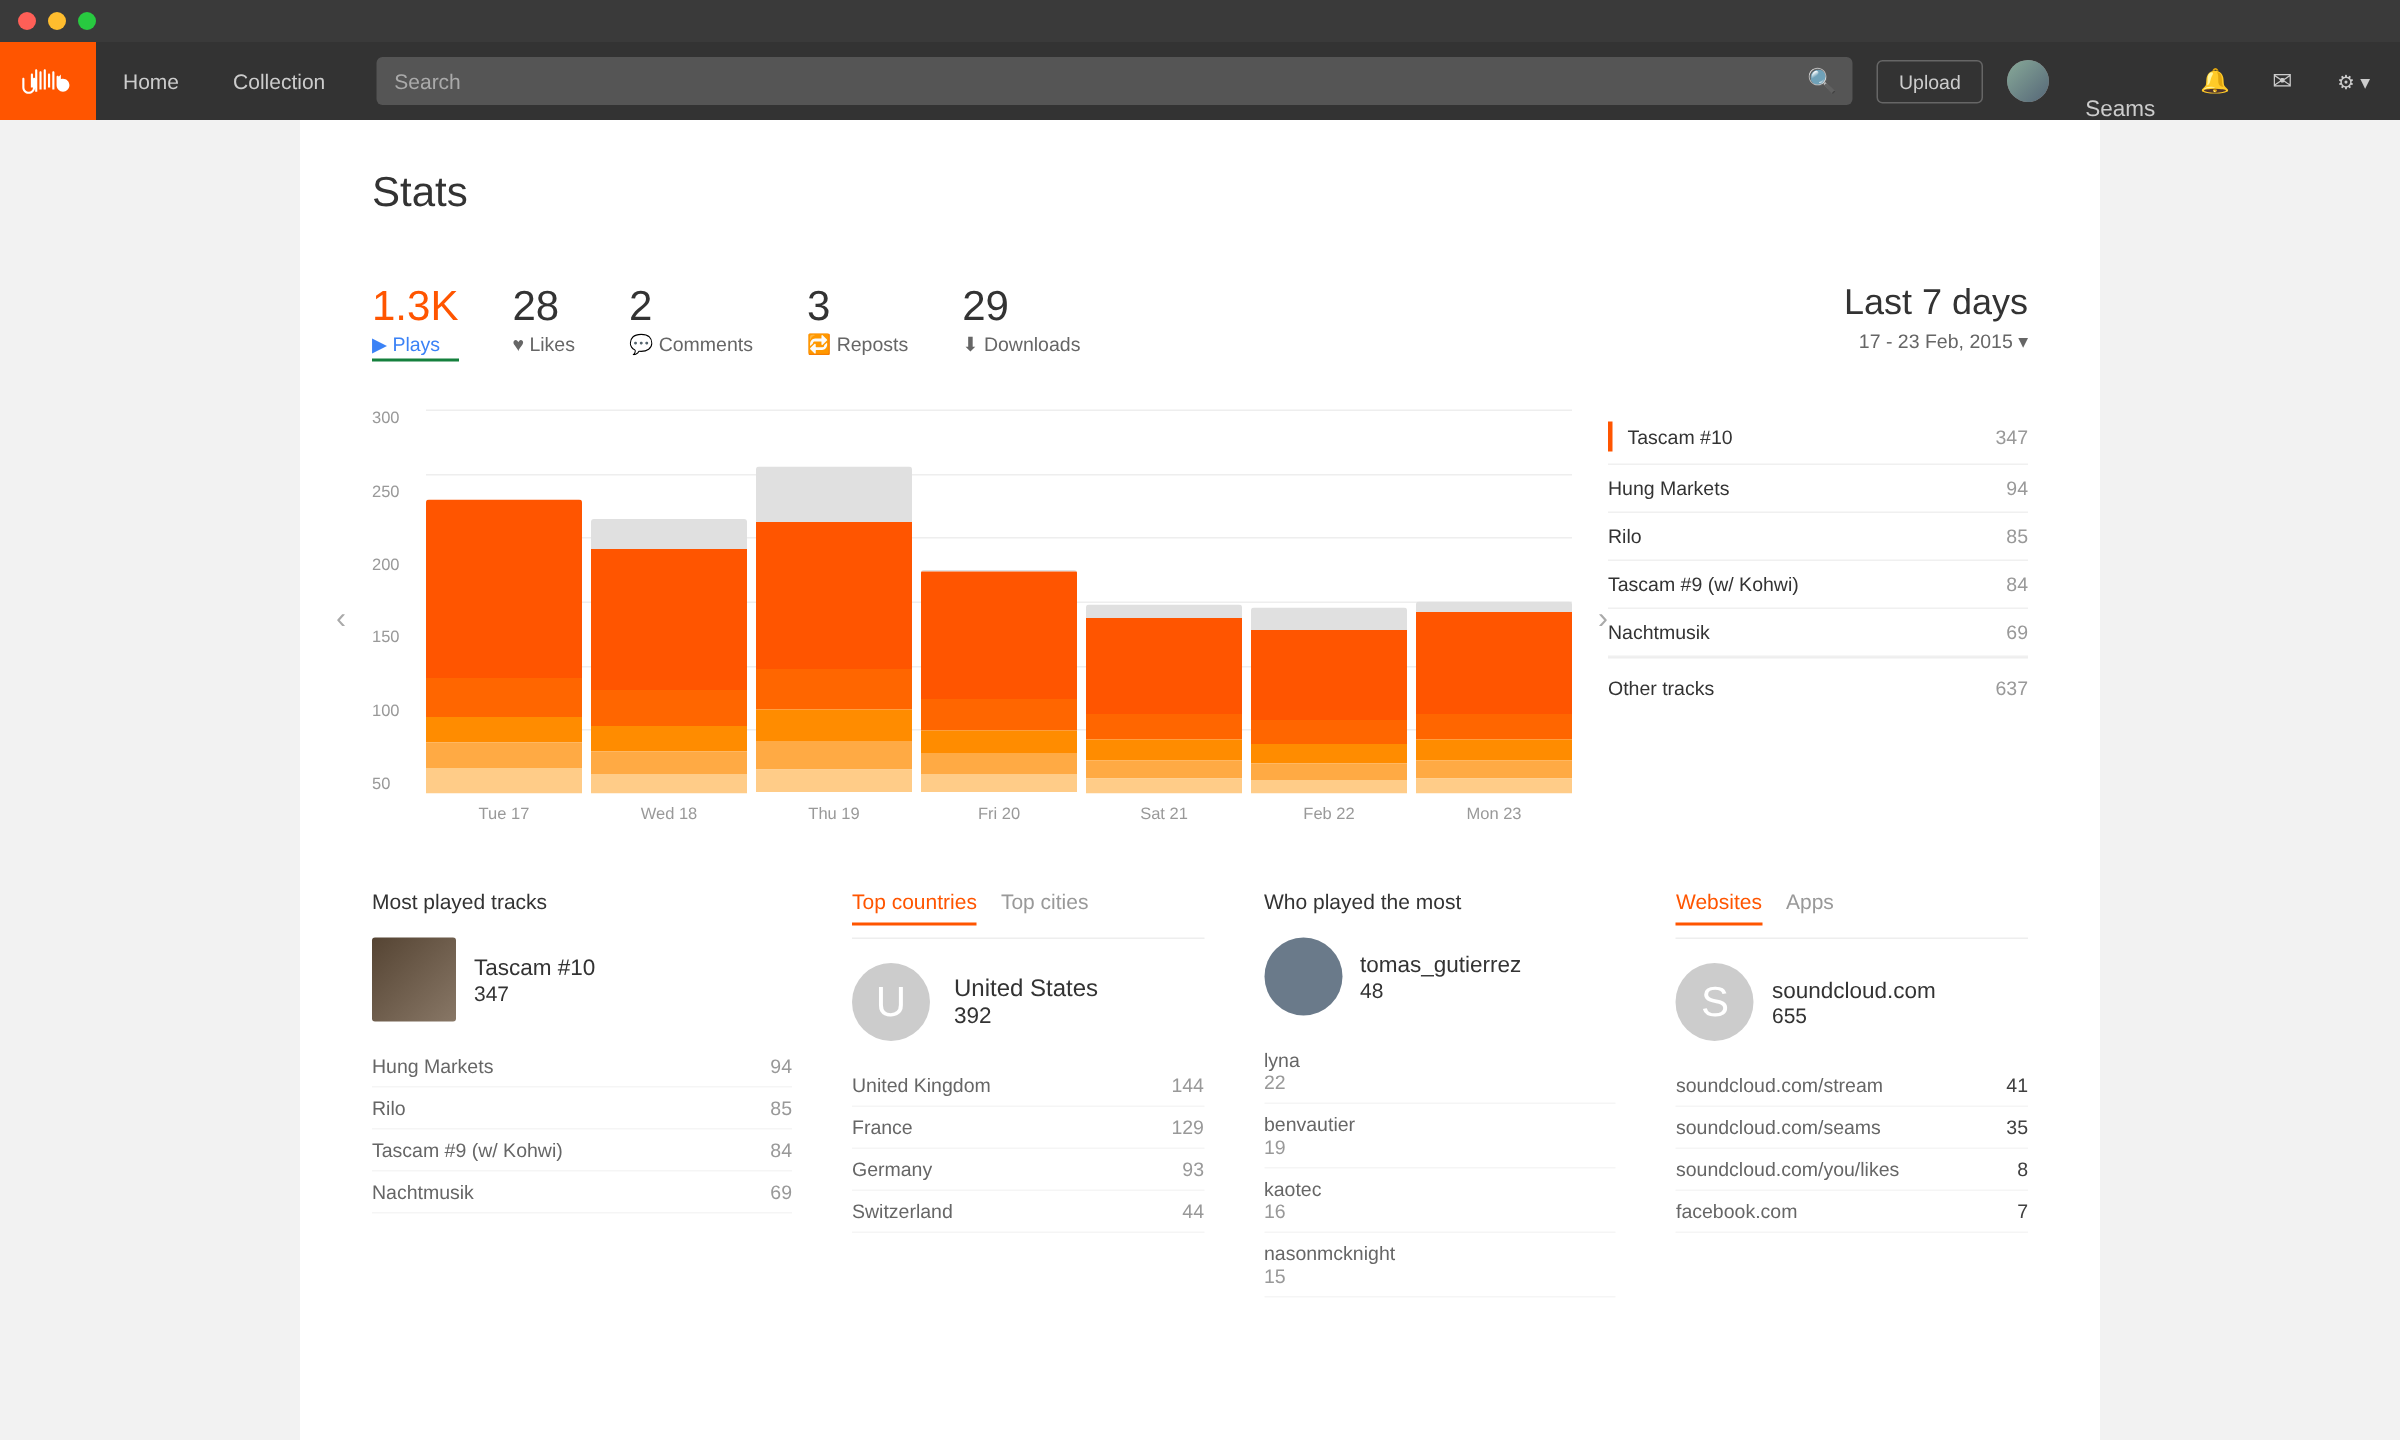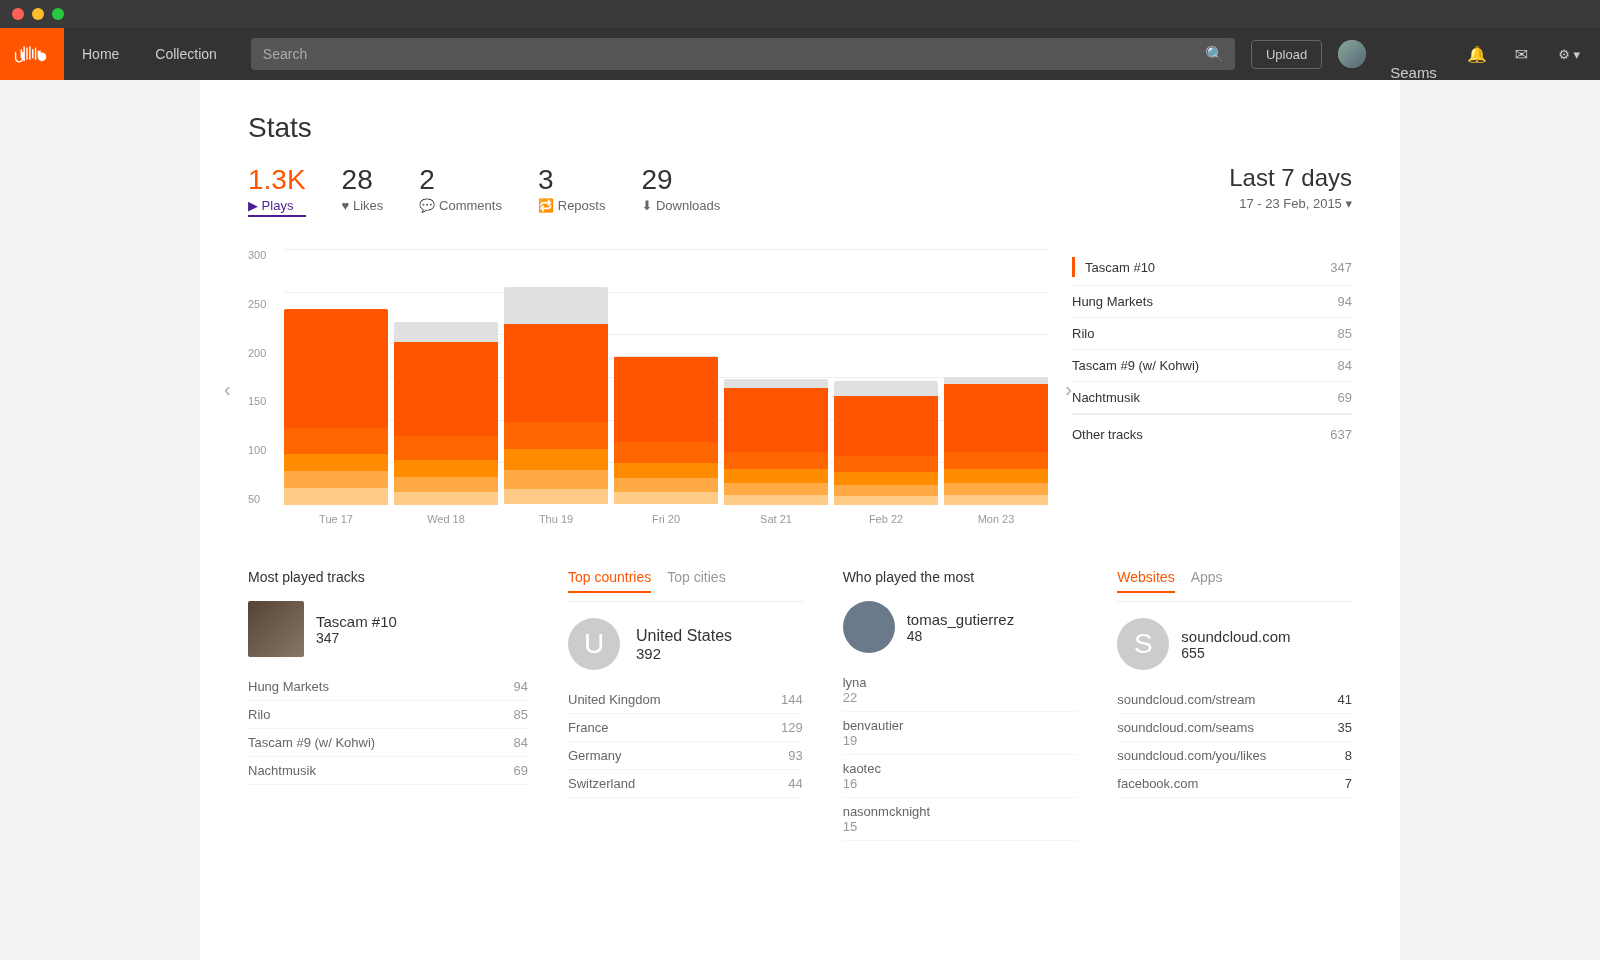--- a/index.html
+++ b/index.html
@@ -25,29 +25,29 @@
     .nav-right { display: flex; align-items: center; gap: 16px; padding-right: 12px; flex-shrink: 0; }
     .upload-btn { background: transparent; border: 1px solid #666; color: #ccc; padding: 6px 14px; border-radius: 4px; font-size: 13px; cursor: pointer; }
     .avatar { width: 28px; height: 28px; border-radius: 50%; background: #888; overflow: hidden; }
     .username { color: #ccc; font-size: 15px; padding: 0 8px; margin-top: 36px; }
     .nav-icon { color: #ccc; font-size: 16px; padding: 0 6px; cursor: pointer; }
     .gear-btn { color: #ccc; font-size: 13px; padding: 0 8px; cursor: pointer; }
 
     
     .main { background: white; max-width: 1200px; margin: 0 auto; padding: 32px 48px 48px; min-height: 880px; }
 
-    .page-title { font-size: 28px; font-weight: 300; color: #333; margin-bottom: 20px; }
+    .page-title { font-size: 28px; font-weight: 300; color: #333; margin-bottom: 44px; }
 
     
     .stats-row { display: flex; align-items: flex-start; gap: 36px; margin-bottom: 32px; }
     .stat-item { display: flex; flex-direction: column; }
     .stat-number { font-size: 28px; font-weight: 400; color: #333; }
     .stat-number.orange { color: #f50; }
     .stat-label { font-size: 13px; color: #666; display: flex; align-items: center; gap: 4px; margin-top: 2px; }
-    .stat-label.active { color: #4c1d95; border-bottom: 2px solid #4c1d95; padding-bottom: 2px; }
+    .stat-label.active { color: #3b82f6; border-bottom: 2px solid #15803d; padding-bottom: 2px; }
 
     
     .period-header { margin-left: auto; text-align: right; }
     .period-title { font-size: 24px; font-weight: 300; color: #333; }
     .period-subtitle { font-size: 13px; color: #666; display: flex; align-items: center; gap: 4px; justify-content: flex-end; margin-top: 4px; cursor: pointer; }
 
     
     .chart-area { display: flex; gap: 24px; margin-bottom: 40px; }
     .chart-main { flex: 1; position: relative; }
     .chart-nav { position: absolute; left: -24px; top: 50%; transform: translateY(-50%); background: none; border: none; cursor: pointer; color: #aaa; font-size: 20px; }

